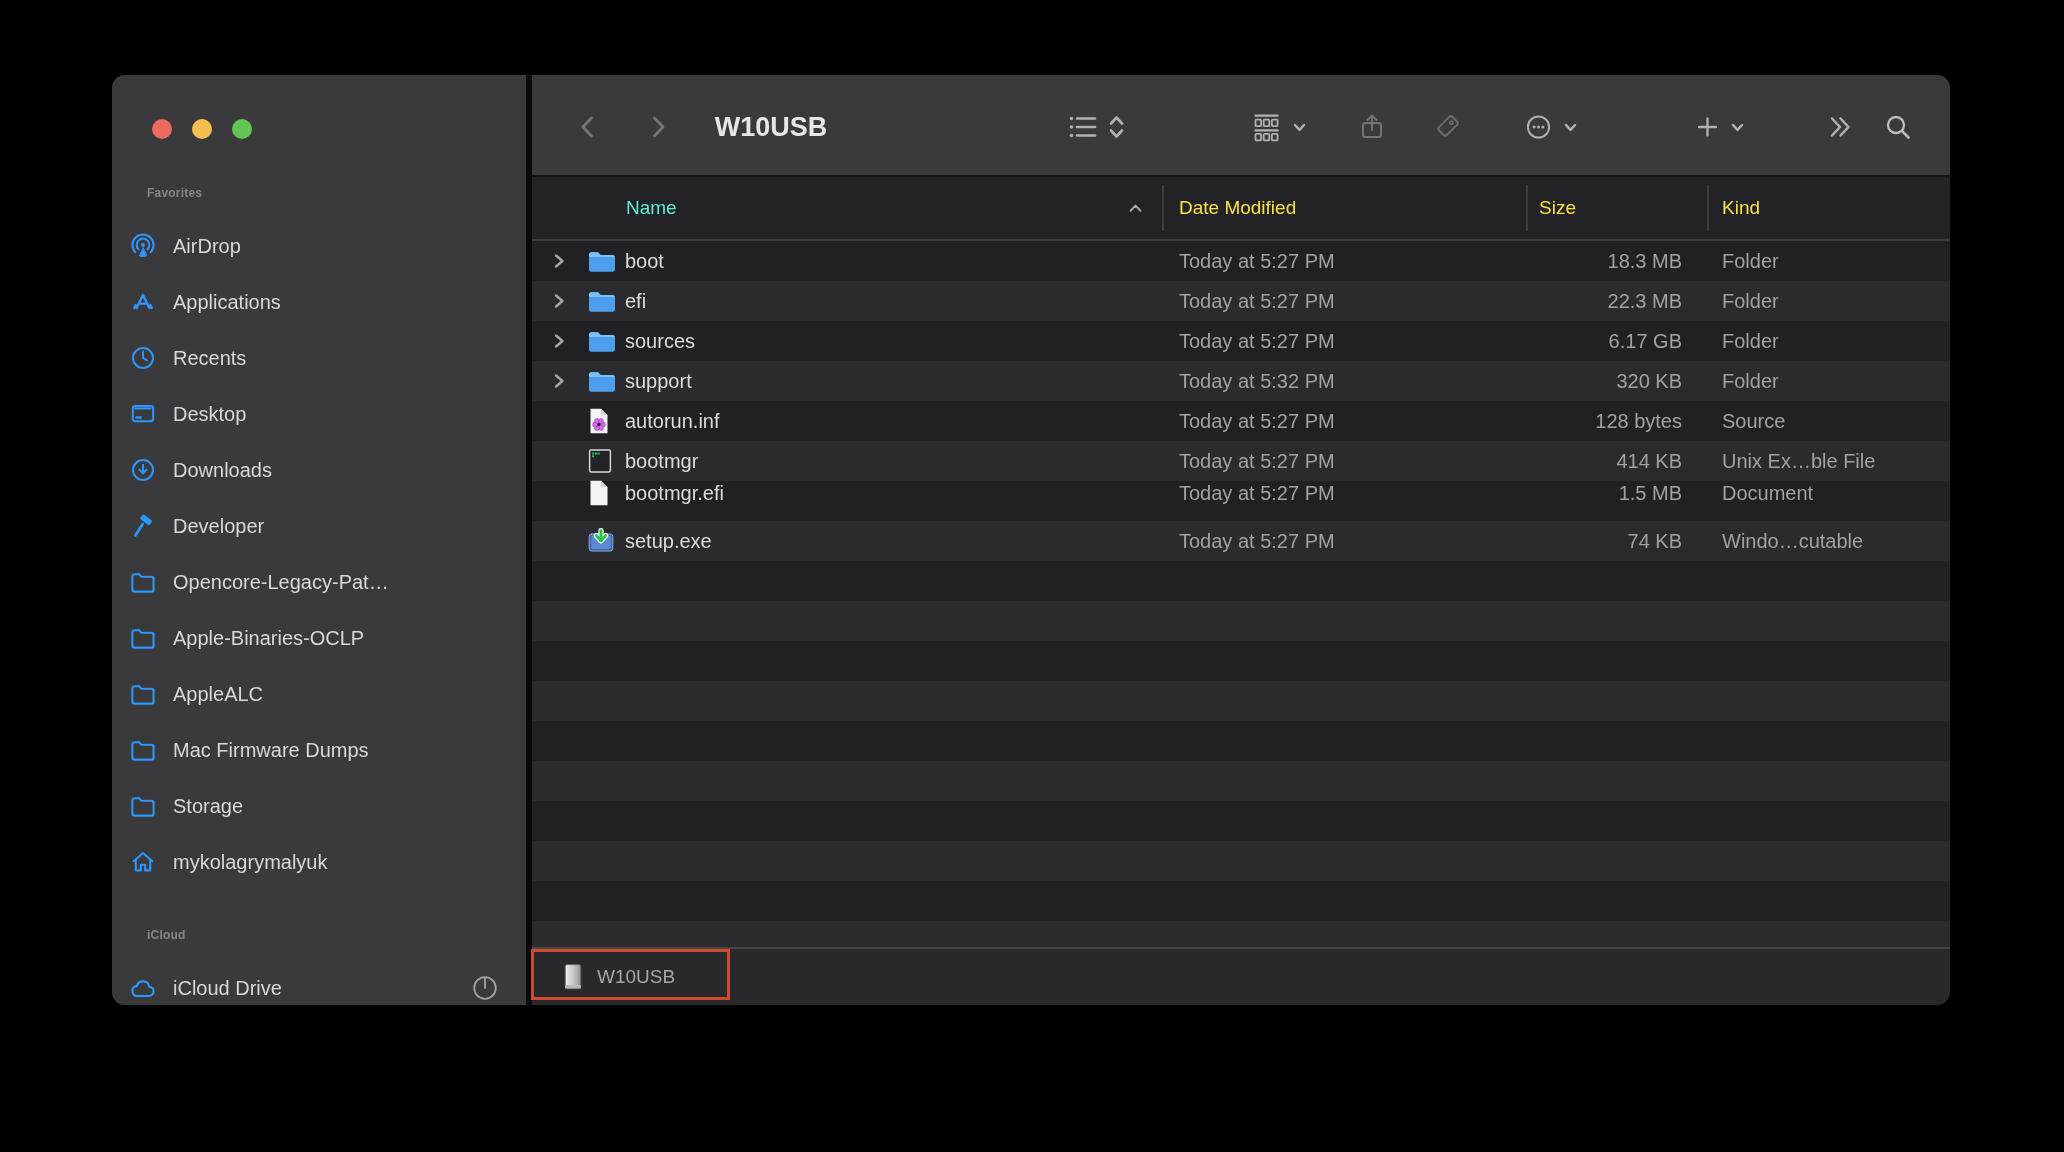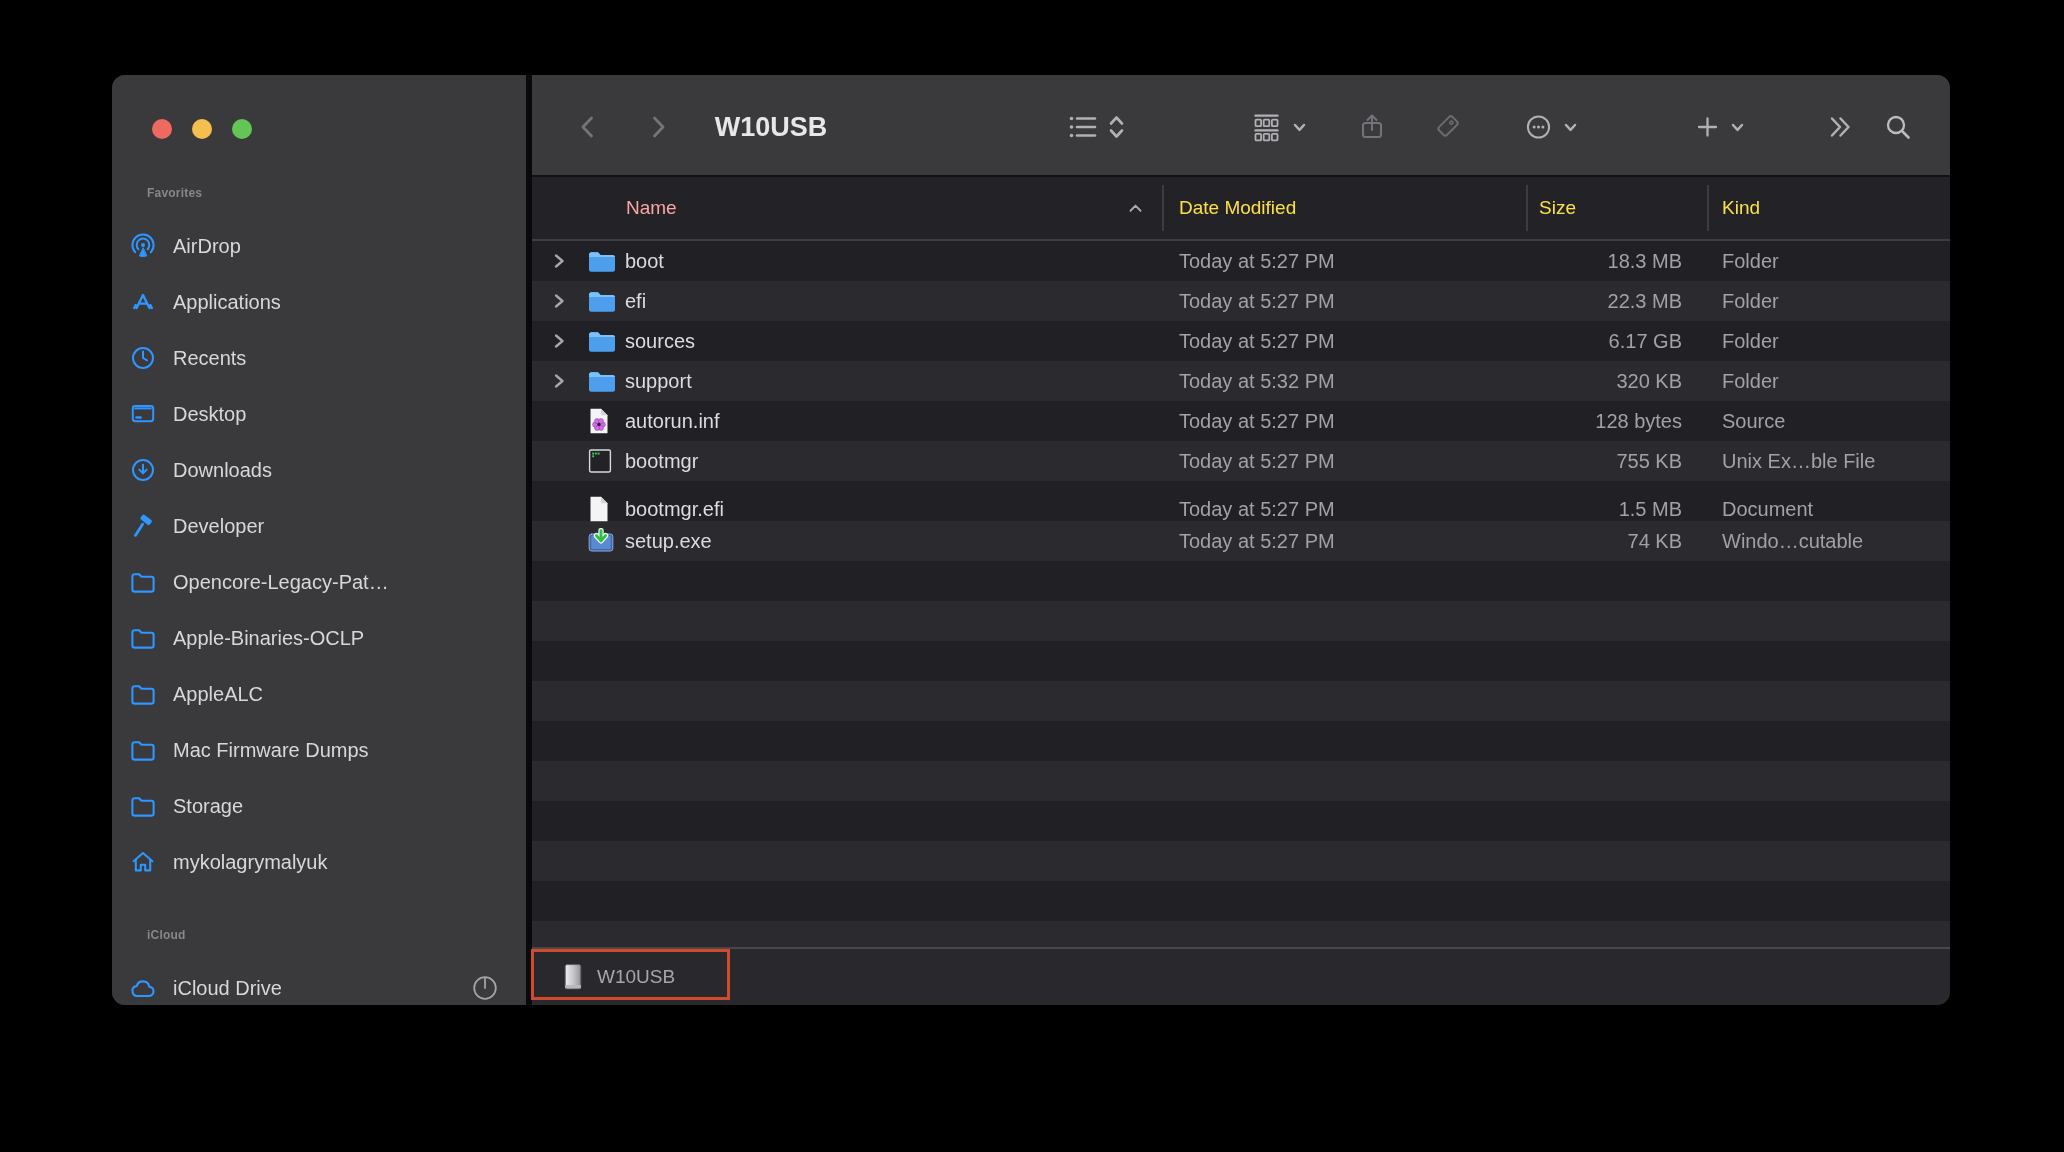--- a/index.html
+++ b/index.html
@@ -17,21 +17,21 @@
   .side-ic{width:30px;height:30px;display:flex;align-items:center;justify-content:center;color:#2e96ff;margin-right:15px;flex:0 0 30px;}
   .side-trail{margin-left:auto;margin-right:26px;color:#a3a2a6;display:flex;align-items:center;}
   
   .content{position:absolute;left:420px;top:0;width:1418px;height:100%;}
   .toolbar{position:absolute;left:0;top:0;width:100%;height:102px;background:#3a393c;border-bottom:2px solid #121114;box-sizing:border-box;}
   .tbtn{position:absolute;top:52px;transform:translate(-50%,-50%);background:none;border:none;padding:0;display:flex;align-items:center;gap:9px;color:#b1b0b4;}
   .dim{color:#75737a;} .dimmer{color:#6d6b71;} .bright{color:#bcbbc0;}
   .tb-title{position:absolute;left:239px;top:52px;transform:translate(-50%,-50%);font-size:27px;font-weight:700;color:#e7e6e8;white-space:nowrap;}
   .listheader{position:absolute;left:0;top:102px;width:100%;height:64px;background:#232227;border-bottom:2px solid #3e3d41;box-sizing:border-box;}
   .hcell{position:absolute;top:0;height:62px;line-height:62px;font-size:19px;color:#fde047;white-space:nowrap;}
-  .hcell.first{color:#fca5a5;}
+  .hcell.first{color:#5eead4;}
   .hdiv{position:absolute;top:8px;height:46px;width:2px;background:#3d3c40;}
   .sorticon{position:absolute;left:596px;top:50%;transform:translateY(-50%);display:flex;color:#a8a7ab;}
   .rows{position:absolute;left:0;top:166px;width:100%;height:706px;overflow:hidden;}
   .stripe{position:absolute;left:0;width:100%;height:40px;}
   .stripe.dark{background:#212025;} .stripe.light{background:#2b2a2e;}
   .row{position:absolute;left:0;width:100%;height:40px;}
   .row span{position:absolute;white-space:nowrap;}
   .r-chev{left:20px;top:50%;transform:translateY(-50%);display:flex;color:#a8a7ab;}
   .r-icon{left:55px;top:50%;transform:translateY(-50%);display:flex;}
   .r-name{left:93px;line-height:40px;font-size:20px;color:#dcdbde;}
@@ -434,24 +434,24 @@
               <g fill="#37d158">
                 <rect x="5.2" y="4.6" width="1.9" height="1.9"></rect>
                 <rect x="7.9" y="4.6" width="1.9" height="1.9"></rect>
                 <rect x="10.6" y="4.6" width="1.9" height="1.9"></rect>
                 <rect x="5.2" y="7.3" width="1.9" height="1.9"></rect>
               </g>
             </svg>
           </span>
           <span class="r-name">bootmgr</span>
           <span class="r-date">Today at 5:27 PM</span>
-          <span class="r-size">755 KB</span>
+          <span class="r-size">414 KB</span>
           <span class="r-kind">Unix Ex…ble File</span>
         </div>
-        <div class="row" style="top: 248px; padding-left: 11px;">
+        <div class="row" style="top: 232px; padding-left: 11px;">
           <span class="r-icon">
             <svg width="24" height="28" viewBox="0 0 24 28">
               <path d="M3.5 1.8H14l6.5 6.5v17.9h-17Z" fill="#f4f3f6"></path>
               <path d="M14 1.8 20.5 8.3H14Z" fill="#d2d1d8"></path>
             </svg>
           </span>
           <span class="r-name">bootmgr.efi</span>
           <span class="r-date">Today at 5:27 PM</span>
           <span class="r-size">1.5 MB</span>
           <span class="r-kind">Document</span>

